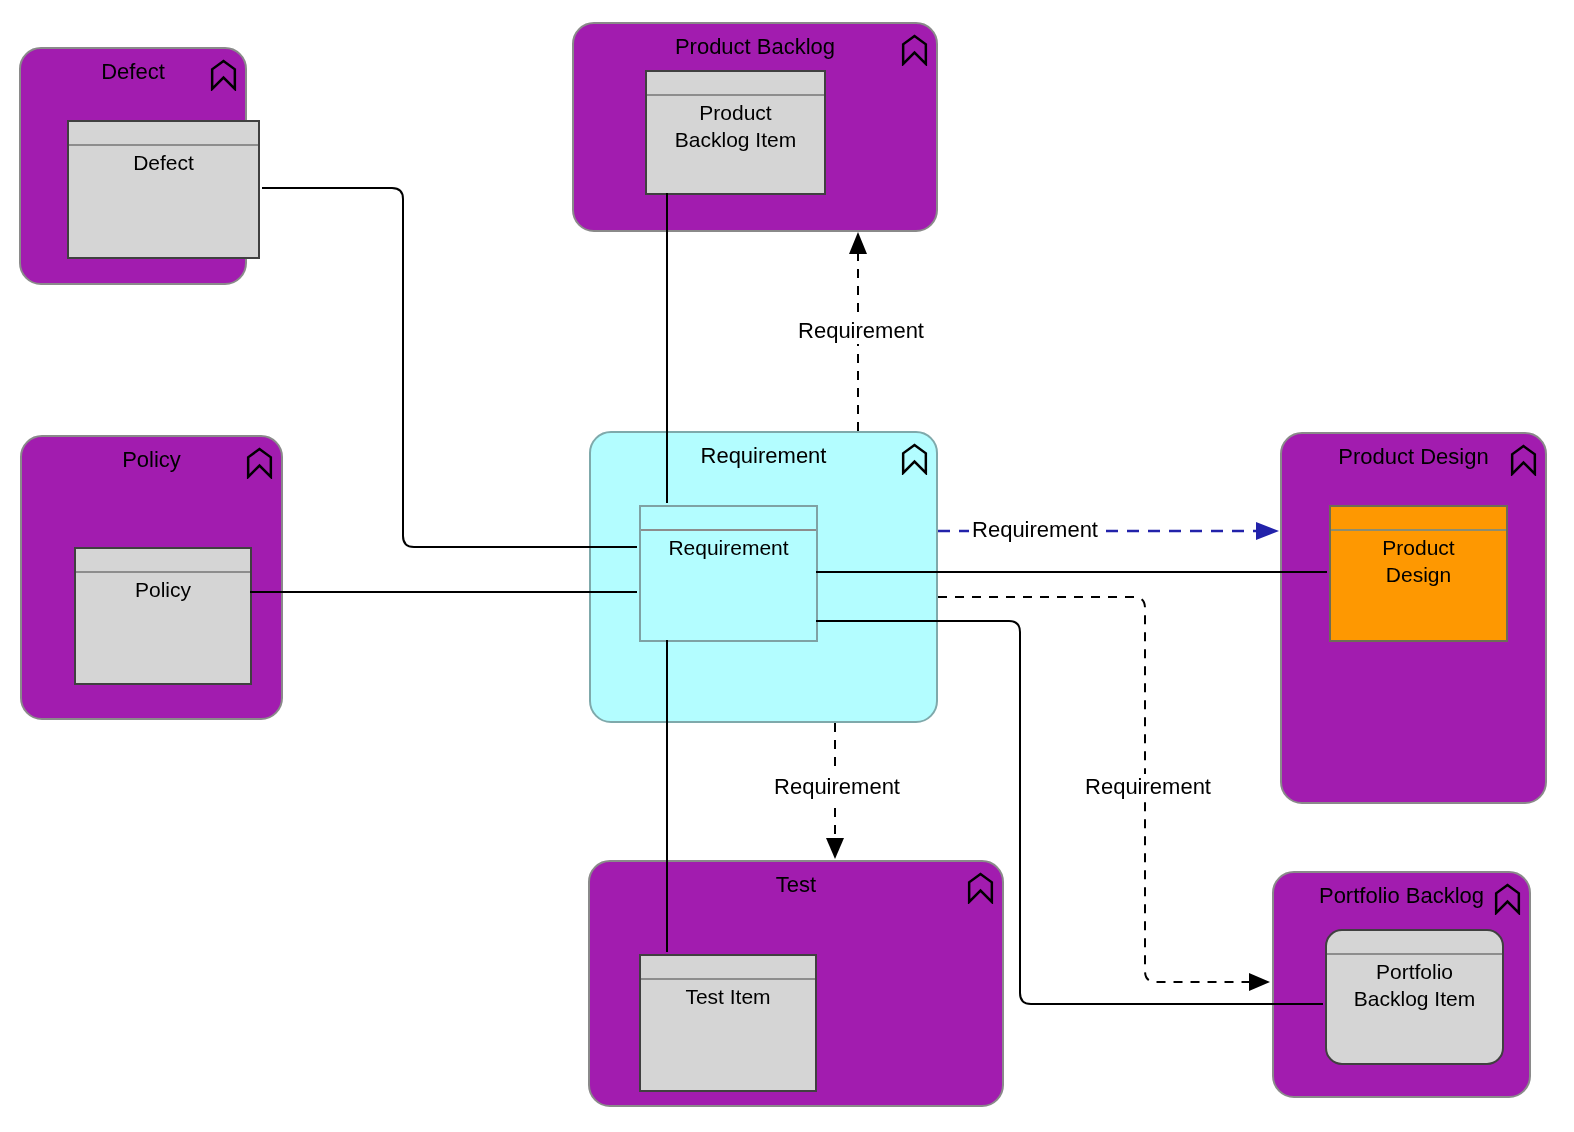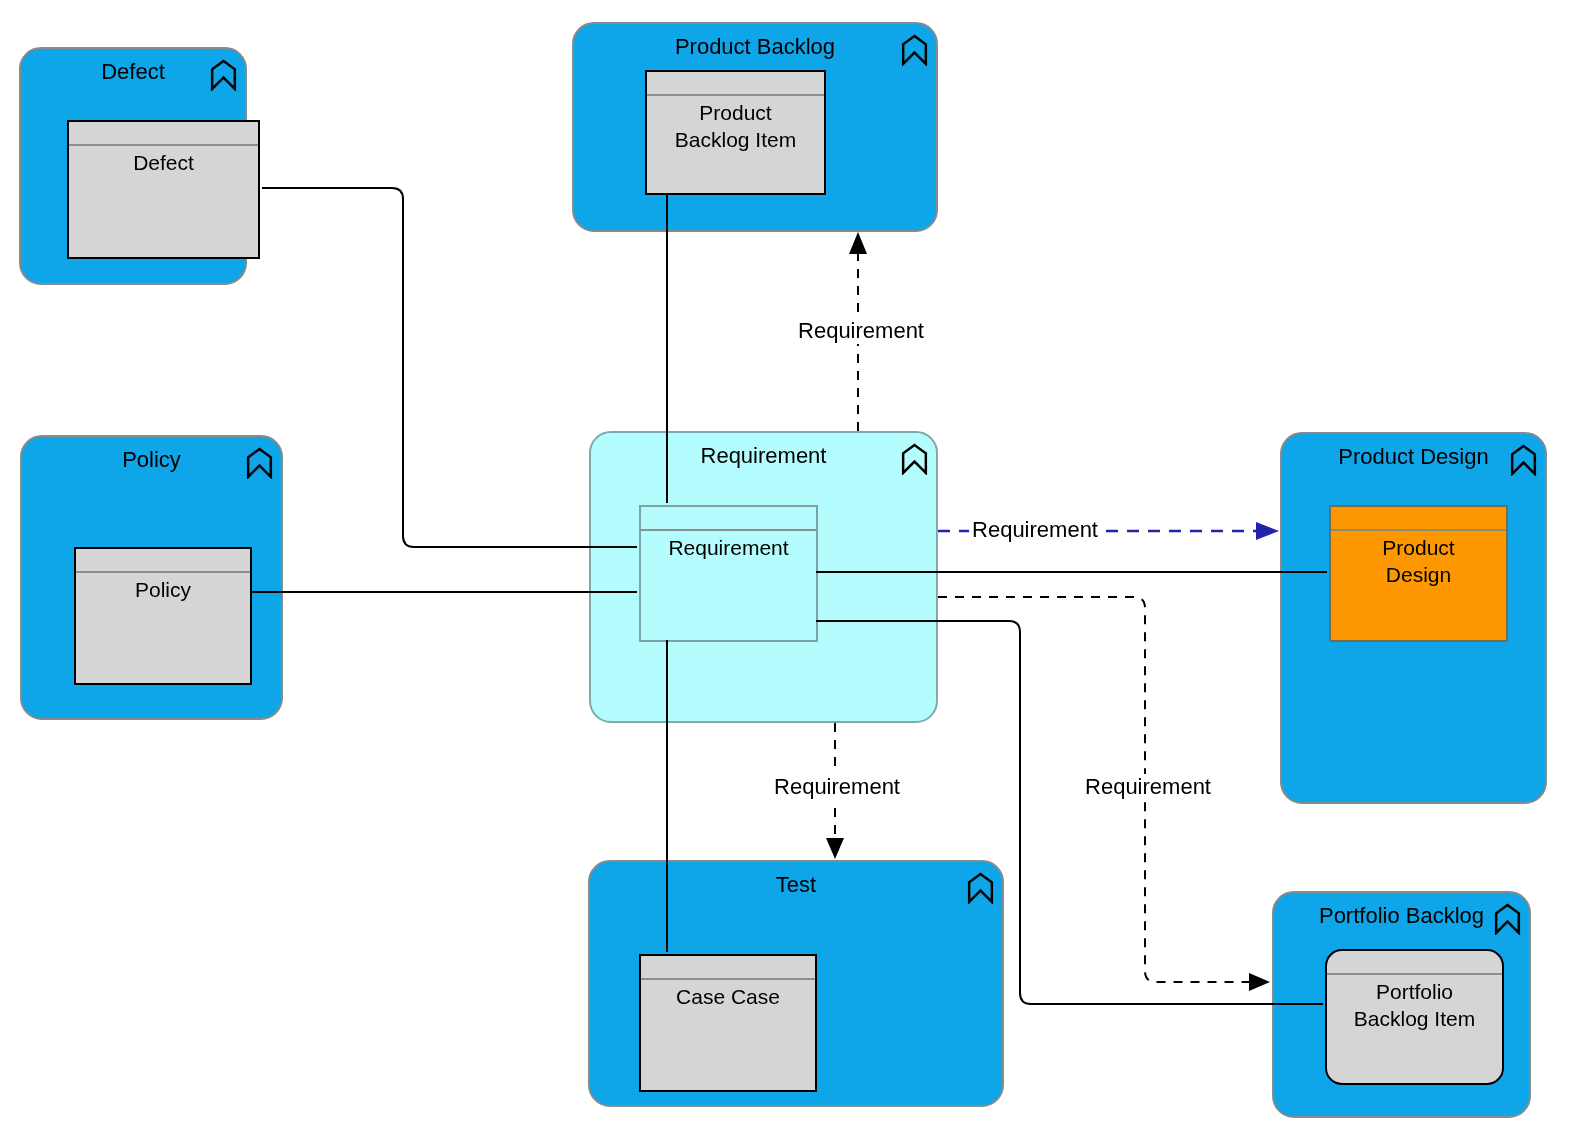--- a/index.html
+++ b/index.html
@@ -9,21 +9,21 @@
   .canvas {
     position: relative;
     width: 1574px;
     height: 1132px;
     background: #ffffff;
     overflow: hidden;
   }
 
   .container {
     position: absolute;
-    background: #0ea5e9;
+    background: #a21caf;
     border: 2px solid #8a8a8a;
     border-radius: 22px;
   }
   .container.cyan {
     background: #b3fdff;
     border-color: #7fa9ab;
   }
 
   .c-title {
     position: absolute;
@@ -40,21 +40,21 @@
     position: absolute;
     top: 9px;
     right: 7px;
     width: 29px;
     height: 33px;
   }
 
   .element {
     position: absolute;
     background: #d5d5d5;
-    border: 2px solid #000000;
+    border: 2px solid #404040;
   }
   .element.cyan-el { background: #b3fdff; border-color: #7fa2a4; }
   .element.orange-el { background: #fe9801; border-color: #6d6d55; }
 
   .el-header {
     height: 24px;
     border-bottom: 2px solid #8d8d8d;
   }
   .orange-el .el-header { border-bottom-color: #8d8d70; }
 
@@ -142,37 +142,37 @@
     </div>
   </div>
 
   <div class="container" style="left:588px; top:860px; width:416px; height:247px;">
     <div class="c-title">Test</div>
     <svg class="bookmark" viewBox="0 0 28 32">
       <path d="M3 30 L3 11 L14 3 L25 11 L25 30 L14 19 Z" fill="none" stroke="#000" stroke-width="2.4"></path>
     </svg>
     <div class="element" style="left:49px; top:92px; width:178px; height:138px;">
       <div class="el-header"></div>
-      <div class="el-label">Case Case</div>
+      <div class="el-label">Test Item</div>
     </div>
   </div>
 
   <div class="container" style="left:1280px; top:432px; width:267px; height:372px;">
     <div class="c-title">Product Design</div>
     <svg class="bookmark" viewBox="0 0 28 32">
       <path d="M3 30 L3 11 L14 3 L25 11 L25 30 L14 19 Z" fill="none" stroke="#000" stroke-width="2.4"></path>
     </svg>
     <div class="element orange-el" style="left:47px; top:71px; width:179px; height:137px;">
       <div class="el-header"></div>
       <div class="el-label">Product
 Design</div>
     </div>
   </div>
 
-  <div class="container" style="left:1272px; top:891px; width:259px; height:227px;">
+  <div class="container" style="left:1272px; top:871px; width:259px; height:227px;">
     <div class="c-title">Portfolio Backlog</div>
     <svg class="bookmark" viewBox="0 0 28 32">
       <path d="M3 30 L3 11 L14 3 L25 11 L25 30 L14 19 Z" fill="none" stroke="#000" stroke-width="2.4"></path>
     </svg>
     <div class="element" style="left:51px; top:56px; width:179px; height:136px;border-radius:17px;">
       <div class="el-header"></div>
       <div class="el-label">Portfolio
 Backlog Item</div>
     </div>
   </div>

